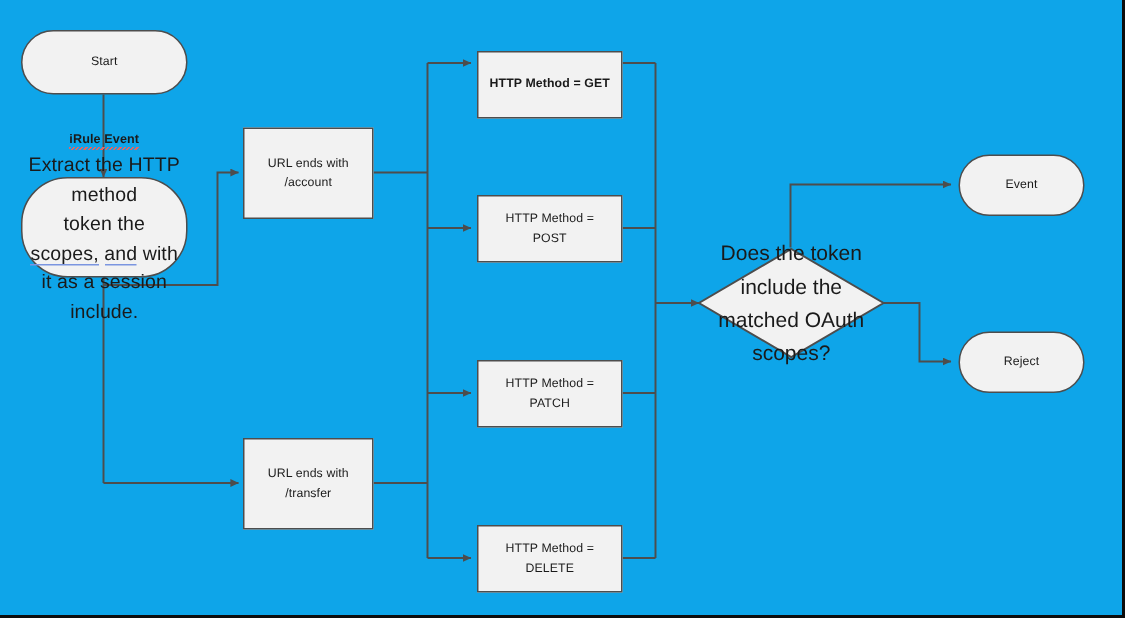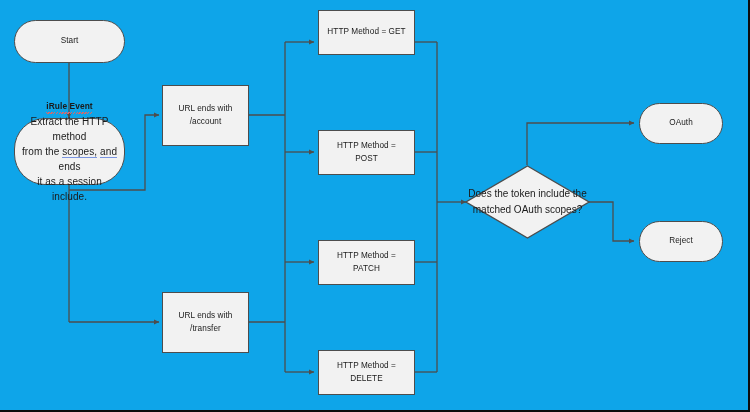--- a/index.html
+++ b/index.html
@@ -62,21 +62,21 @@
   }
   .diamond-wrap svg {
     position: absolute;
     left: 0;
     top: 0;
   }
   .diamond-label {
     position: relative;
     z-index: 2;
     text-align: center;
-    font-size: 10px;
+    font-size: 14px;
     line-height: 1.6;
     color: #1a1a1a;
     white-space: pre-line;
     pointer-events: none;
   }
   .irule {
     flex-direction: column;
     justify-content: center;
     padding: 3px 4px;
   }
@@ -98,21 +98,21 @@
     right: 0;
     bottom: -1px;
     height: 2px;
     background: repeating-linear-gradient(
       135deg,
       #e06666 0 1px,
       transparent 1px 2px
     );
   }
   .irule .body {
-    font-size: 10px;
+    font-size: 13px;
     line-height: 1.5;
   }
   .gm {
     border-bottom: 1.2px solid #7b95e0;
     padding-bottom: 0px;
   }
 </style>
 </head>
 <body>
 
@@ -158,36 +158,36 @@
   <div class="node terminal" style="left:14px; top:20px; width:111px; height:43px;">
     <span class="txt">Start</span>
   </div>
 
   <div class="node process irule" style="left:14px; top:118px; width:111px; height:67px;border-radius:31px;">
     <div class="head">
       <span class="sp">iRule Event</span>
     </div>
     <div class="body">
       <span>Extract the HTTP method</span><br>
-      <span>from the </span><span class="gm">scopes,</span><span> </span><span class="gm">and</span><span> ends</span><br>
+      <span>token the </span><span class="gm">scopes,</span><span> </span><span class="gm">and</span><span> with</span><br>
       <span>it as a session include.</span>
     </div>
   </div>
 
   <div class="node process" style="left:162px; top:85px; width:87px; height:61px;">
     <span class="txt">URL ends with
 /account</span>
   </div>
 
   <div class="node process" style="left:162px; top:292px; width:87px; height:61px;">
     <span class="txt">URL ends with
 /transfer</span>
   </div>
 
-  <div class="node process" style="left:318px; top:10px; width:97px; height:45px;">
+  <div class="node process" style="left:318px; top:34px; width:97px; height:45px;font-weight:bold;">
     <span class="txt">HTTP Method = GET</span>
   </div>
 
   <div class="node process" style="left:318px; top:130px; width:97px; height:45px;">
     <span class="txt">HTTP Method =
 POST</span>
   </div>
 
   <div class="node process" style="left:318px; top:240px; width:97px; height:45px;">
     <span class="txt">HTTP Method =
@@ -201,20 +201,20 @@
 
   <div class="diamond-wrap" style="left:465px; top:165px; width:125px; height:74px;">
     <svg width="125" height="74" viewBox="0 0 125 74" xmlns="http://www.w3.org/2000/svg">
       <polygon points="62.5,1 124,37 62.5,73 1,37" fill="#f2f2f2" stroke="#4d4d4d" stroke-width="1.3"></polygon>
     </svg>
     <div class="diamond-label">Does the token include the
 matched OAuth scopes?</div>
   </div>
 
   <div class="node terminal" style="left:639px; top:103px; width:84px; height:41px;">
-    <span class="txt">OAuth</span>
+    <span class="txt">Event</span>
   </div>
 
   <div class="node terminal" style="left:639px; top:221px; width:84px; height:41px;">
     <span class="txt">Reject</span>
   </div>
 
 </div>
 
 </body></html>

